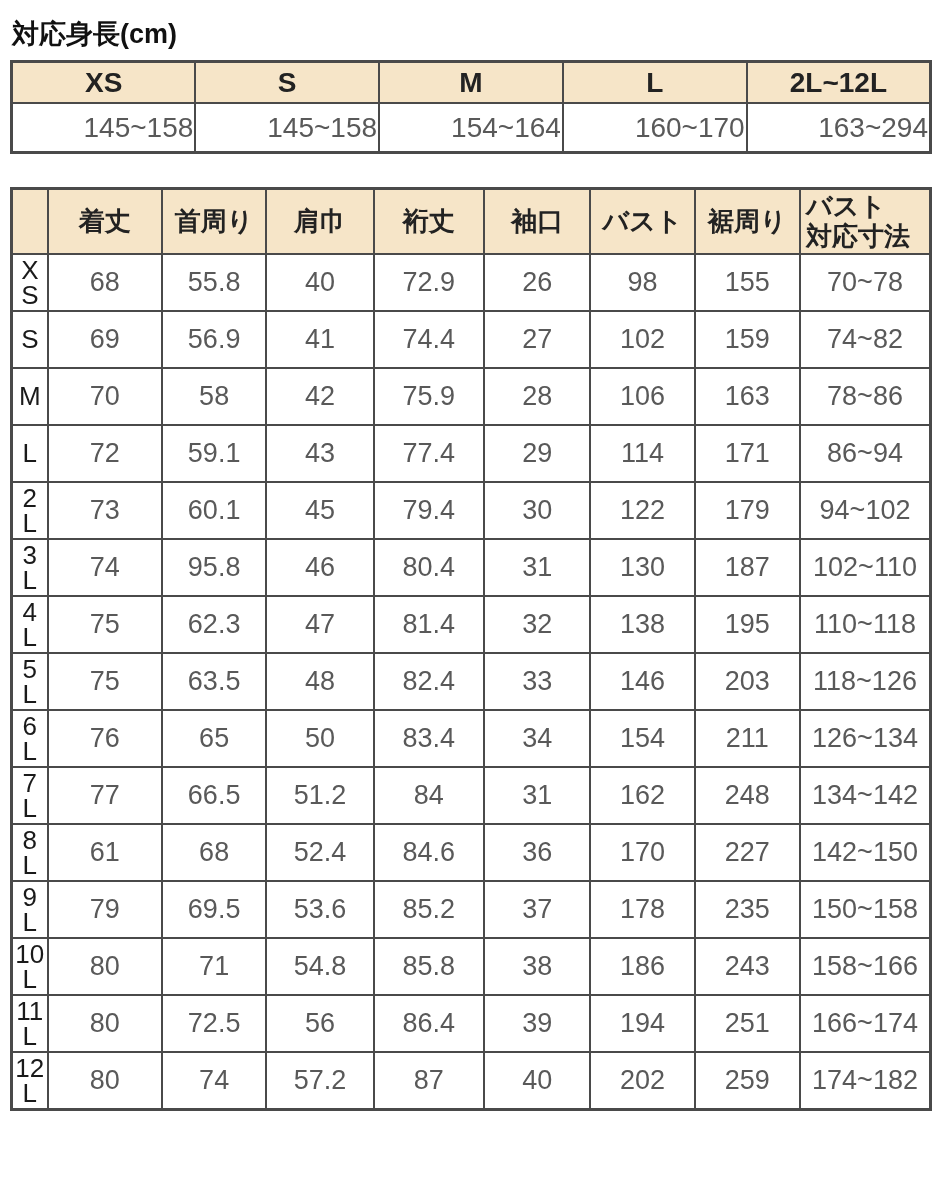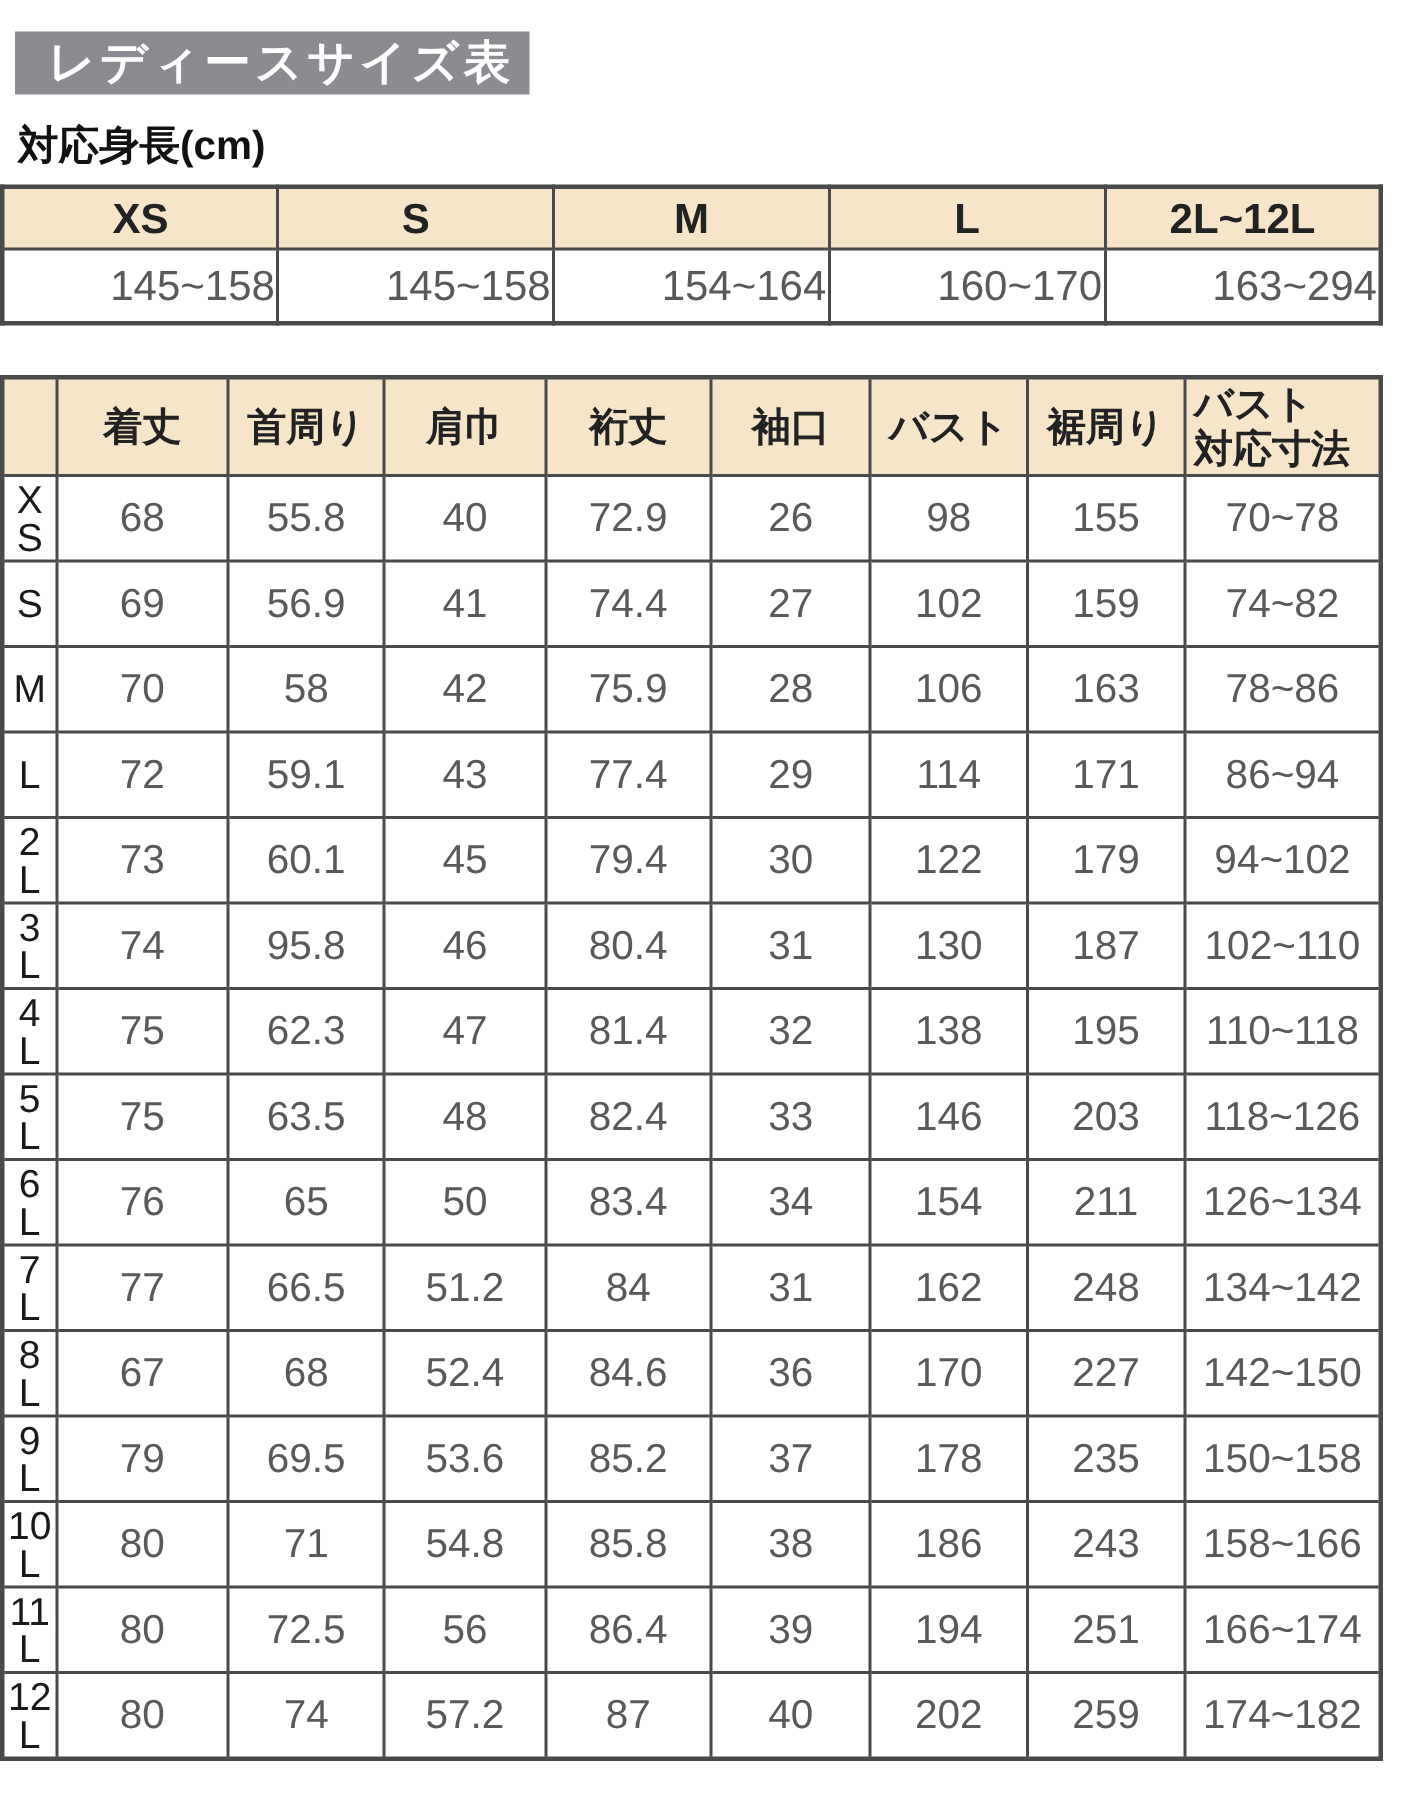--- a/index.html
+++ b/index.html
@@ -29,21 +29,21 @@
     box-sizing: border-box;
   }
   .subtitle {
     margin: 16px 0 8px 12px;
     font-size: 27px;
     font-weight: bold;
     color: #111111;
   }
   table {
     border-collapse: collapse;
-    margin-left: 0;
+    margin-left: 10px;
     table-layout: fixed;
   }
   .height-table {
     width: 922px;
     border: 3px solid #4a4a4a;
   }
   .height-table th {
     background: #f6e5c8;
     border: 2px solid #4a4a4a;
     height: 37px;
@@ -99,21 +99,20 @@
     white-space: pre-line;
     line-height: 0.95;
     padding: 0;
   }
 </style>
 </head>
 <body>
 
 <div class="page">
 
-  <div class="title-bar">レディースサイズ表</div>
 
   <div class="subtitle">対応身長(cm)</div>
 
   <table class="height-table">
     <thead>
       <tr>
           <th>XS</th>
           <th>S</th>
           <th>M</th>
           <th>L</th>
@@ -271,21 +270,21 @@
           <td>51.2</td>
           <td>84</td>
           <td>31</td>
           <td>162</td>
           <td>248</td>
           <td>134~142</td>
         </tr>
         <tr>
           <th class="row-label">8
 L</th>
-          <td>67</td>
+          <td>61</td>
           <td>68</td>
           <td>52.4</td>
           <td>84.6</td>
           <td>36</td>
           <td>170</td>
           <td>227</td>
           <td>142~150</td>
         </tr>
         <tr>
           <th class="row-label">9

